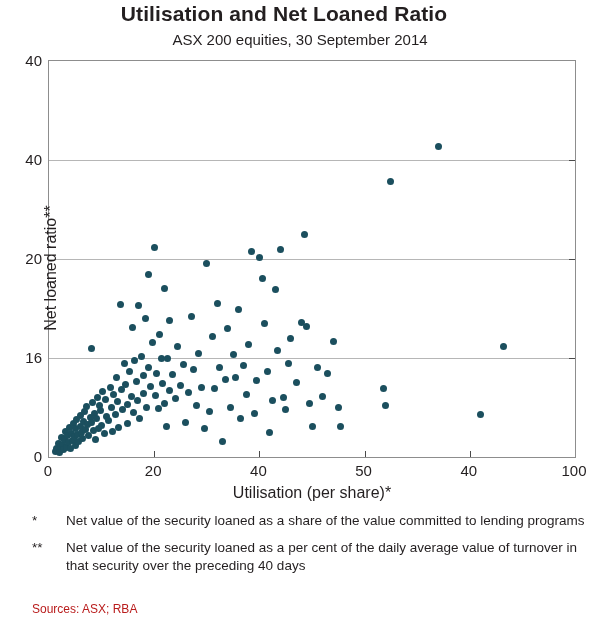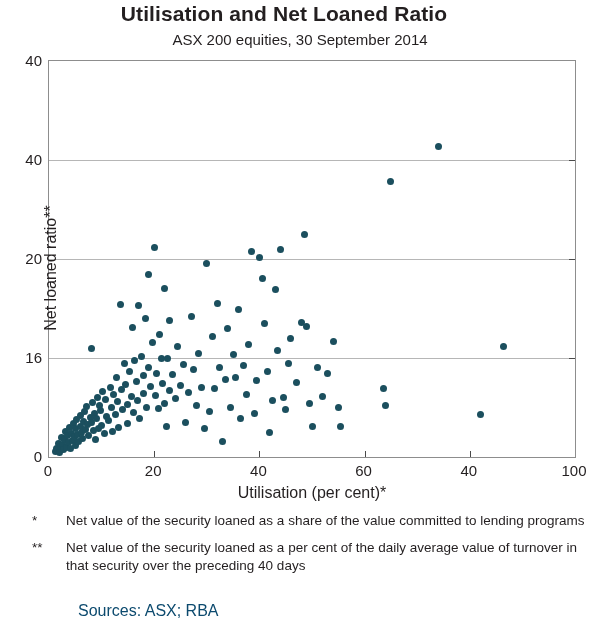--- a/index.html
+++ b/index.html
@@ -150,23 +150,22 @@
     flex: 0 0 34px;
     text-align: left;
   }
   .fn-text {
     flex: 1 1 auto;
   }
   .sources {
     position: absolute;
     left: 32px;
     top: 602px;
-    font-size: 16px;
-    color: #0c4a6e;
-    margin-left: 46px;
+    font-size: 12px;
+    color: #b91c1c;
   }
 </style>
 </head>
 <body>
 
 <div class="page">
 
   <div class="title">Utilisation and Net Loaned Ratio</div>
   <div class="subtitle">ASX 200 equities, 30 September 2014</div>
 
@@ -350,26 +349,26 @@
       <div class="dot" style="left: 341.9px; top: 120.78px; background: rgb(27, 79, 94);"></div>
       <div class="dot" style="left: 389.24px; top: 85.14px; background: rgb(27, 79, 94);"></div>
       <div class="dot" style="left: 431.32px; top: 353.43px; background: rgb(27, 79, 94);"></div>
       <div class="dot" style="left: 454.99px; top: 285.12px; background: rgb(27, 79, 94);"></div>
     </div>
 
   <div class="x-ticks-wrap" id="x-ticks">
       <div class="xlabel-tick" style="left: 0px;">0</div>
       <div class="xlabel-tick" style="left: 105.2px;">20</div>
       <div class="xlabel-tick" style="left: 210.4px;">40</div>
-      <div class="xlabel-tick" style="left: 315.6px;">60</div>
+      <div class="xlabel-tick" style="left: 315.6px;">50</div>
       <div class="xlabel-tick" style="left: 420.8px;">40</div>
       <div class="xlabel-tick" style="left: 526px;">100</div>
     </div>
 
-  <div class="axis-title-x">Utilisation (per cent)*</div>
+  <div class="axis-title-x">Utilisation (per share)*</div>
   <div class="axis-title-y">Net loaned ratio**</div>
 
   <div class="footnotes" id="footnotes">
       <div class="footnote">
         <div class="fn-marker">*</div>
         <div class="fn-text">Net value of the security loaned as a share of the value committed to lending programs</div>
       </div>
       <div class="footnote">
         <div class="fn-marker">**</div>
         <div class="fn-text">Net value of the security loaned as a per cent of the daily average value of turnover in that security over the preceding 40 days</div>

